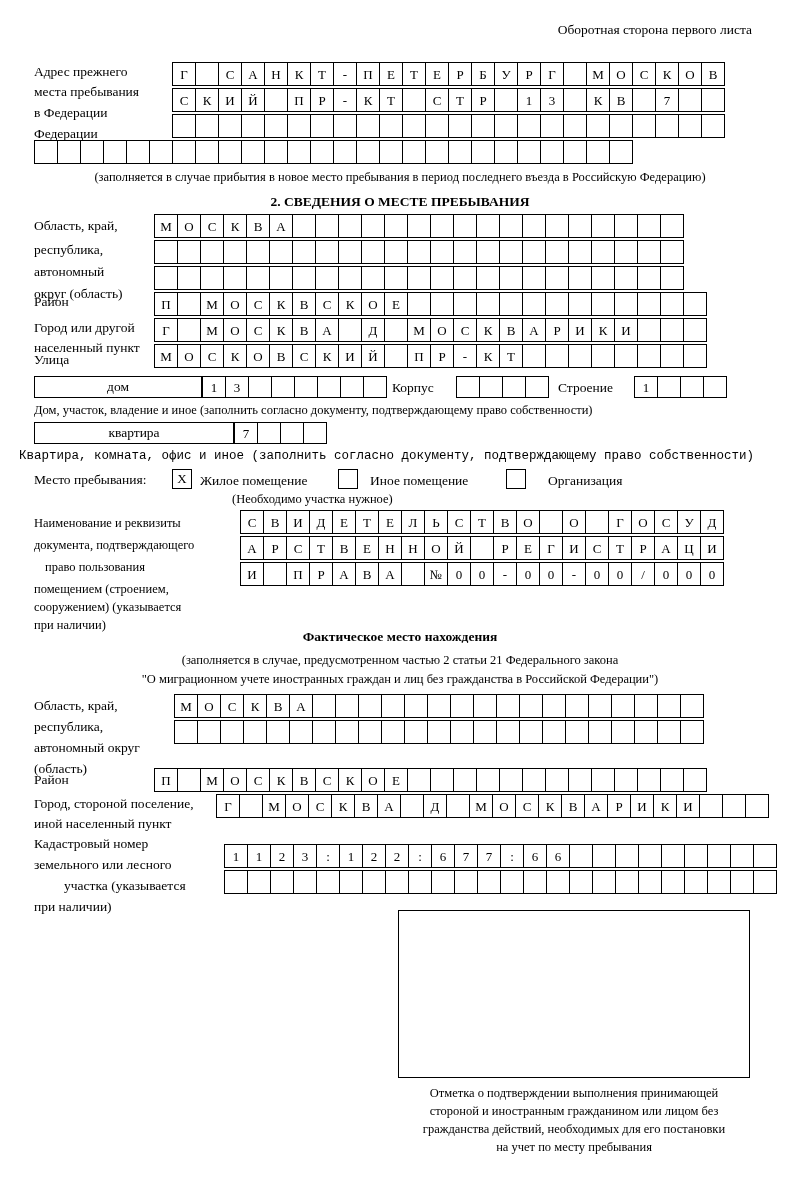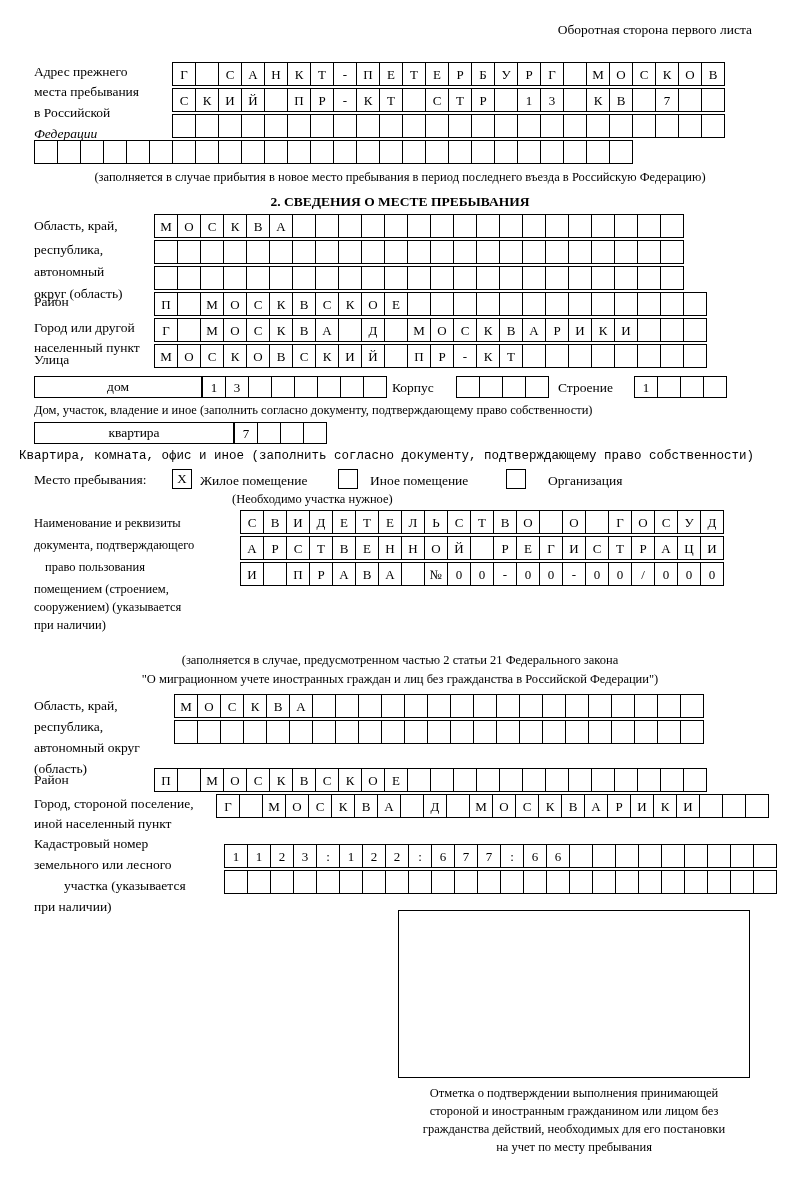--- a/index.html
+++ b/index.html
@@ -105,22 +105,22 @@
 </style>
 </head>
 <body>
 
 <div class="page">
 
   <div class="hdr-right">Оборотная сторона первого листа</div>
 
   <div class="lbl" style="left:34px; top:62px;">Адрес прежнего</div>
   <div class="lbl" style="left:34px; top:82px;">места пребывания</div>
-  <div class="lbl" style="left:34px; top:103px;">в Российской</div>
-  <div class="lbl" style="left:34px; top:124px;font-style:italic;">Федерации</div>
+  <div class="lbl" style="left:34px; top:103px;">в Федерации</div>
+  <div class="lbl" style="left:34px; top:124px;">Федерации</div>
 
   <div class="comb" id="pa0" style="left:172px; top:62px;">
       <div class="cell" style="width: 24px; height: 24px;">Г</div>
       <div class="cell" style="width: 24px; height: 24px;"></div>
       <div class="cell" style="width: 24px; height: 24px;">С</div>
       <div class="cell" style="width: 24px; height: 24px;">А</div>
       <div class="cell" style="width: 24px; height: 24px;">Н</div>
       <div class="cell" style="width: 24px; height: 24px;">К</div>
       <div class="cell" style="width: 24px; height: 24px;">Т</div>
       <div class="cell" style="width: 24px; height: 24px;">-</div>
@@ -508,20 +508,21 @@
       <div class="cell" style="width: 24px; height: 24px;">0</div>
       <div class="cell" style="width: 24px; height: 24px;">-</div>
       <div class="cell" style="width: 24px; height: 24px;">0</div>
       <div class="cell" style="width: 24px; height: 24px;">0</div>
       <div class="cell" style="width: 24px; height: 24px;">/</div>
       <div class="cell" style="width: 24px; height: 24px;">0</div>
       <div class="cell" style="width: 24px; height: 24px;">0</div>
       <div class="cell" style="width: 24px; height: 24px;">0</div>
     </div>
 
+  <div class="section-title" style="top:629px;">Фактическое место нахождения</div>
   <div class="center-line" style="top:653px;">(заполняется в случае, предусмотренном частью 2 статьи 21 Федерального закона</div>
   <div class="center-line" style="top:672px;">"О миграционном учете иностранных граждан и лиц без гражданства в Российской Федерации")</div>
 
   <div class="lbl" style="left:34px; top:696px;">Область, край,</div>
   <div class="lbl" style="left:34px; top:717px;">республика,</div>
   <div class="lbl" style="left:34px; top:738px;">автономный округ</div>
   <div class="lbl" style="left:34px; top:759px;">(область)</div>
 
   <div class="comb" id="ar0" style="left:174px; top:694px;">
       <div class="cell" style="width: 24px; height: 24px;">М</div>

